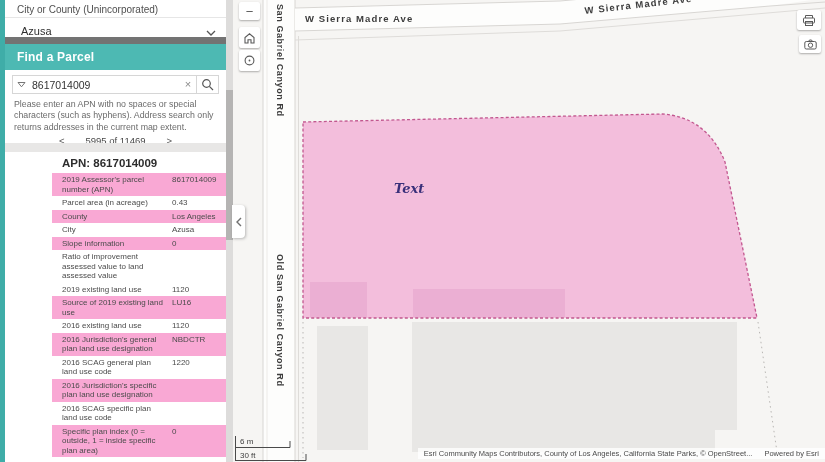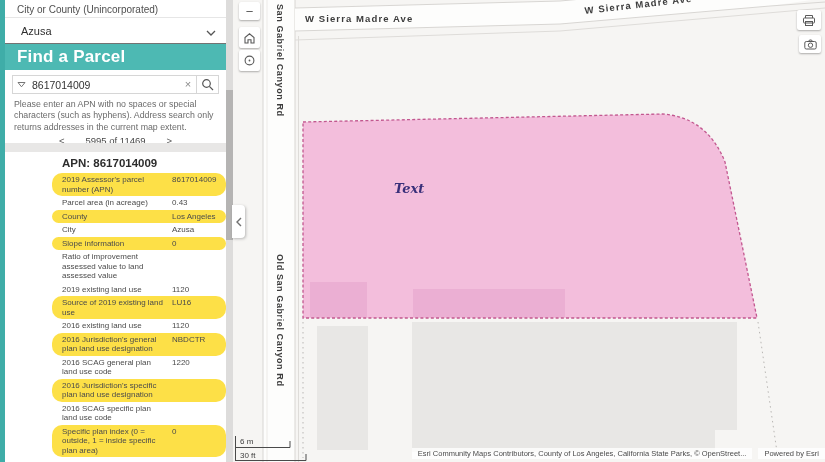--- a/index.html
+++ b/index.html
@@ -4,44 +4,44 @@
 <style>
   html,body{margin:0;padding:0;background:#fff;}
   *{box-sizing:border-box;}
   .screen{position:relative;width:825px;height:462px;overflow:hidden;
           font-family:"Liberation Sans",sans-serif;background:#f6f5f3;}
 
   
   .left-strip{position:absolute;left:0;top:0;width:5px;height:462px;background:#3fada8;}
   .sidebar{position:absolute;left:5px;top:0;width:221px;height:462px;background:#fff;
            display:flex;flex-direction:column;overflow:hidden;}
-  .region-widget{background:#fff;border-bottom:1px solid #737373;height:44px;flex:0 0 44px;}
+  .region-widget{background:#fff;border-bottom:7px solid #737373;height:44px;flex:0 0 44px;}
   .region-label{font-size:10px;color:#4f4f4f;padding:4px 0 2px 12px;}
   .region-select{display:flex;align-items:center;justify-content:space-between;
                  padding:4px 10px 4px 16px;border-top:1px solid #e6e6e6;cursor:pointer;}
   .region-value{font-size:11px;color:#2f2f2f;}
-  .panel-title{flex:0 0 26px;background:#4db9b3;color:#fff;font-size:17px;font-weight:600;
+  .panel-title{flex:0 0 26px;background:#4db9b3;color:#fff;font-size:12px;font-weight:600;
                display:flex;align-items:center;padding-left:12px;letter-spacing:.2px;}
   .search-panel{flex:0 0 73px;background:#fff;padding:5px 7px 0 7px;overflow:hidden;}
   .search-box{display:flex;align-items:center;height:19px;border:1px solid #d6d6d6;background:#fff;}
   .dd-cell{flex:0 0 17px;display:flex;align-items:center;justify-content:center;cursor:pointer;}
   .apn-input{flex:1;min-width:0;border:none;outline:none;font-family:"Liberation Sans",sans-serif;
              font-size:10.5px;color:#333;padding:0 2px;}
   .clear-cell{flex:0 0 16px;text-align:center;color:#8a8a8a;font-size:11px;cursor:pointer;line-height:17px;}
   .mag-cell{flex:0 0 22px;height:100%;border-left:1px solid #d6d6d6;display:flex;
             align-items:center;justify-content:center;cursor:pointer;}
   .help-text{font-size:8.8px;color:#6b6b6b;line-height:1.3;margin:5px 2px 2px 2px;}
   .pagination{display:flex;justify-content:center;align-items:center;gap:18px;
               font-size:9.5px;color:#474747;margin-top:2px;}
   .page-btn{cursor:pointer;padding:0 3px;color:#555;}
   .panel-gap{flex:0 0 9px;background:#e8e7e6;}
   .result-panel{flex:1;background:#fff;overflow:hidden;margin-left:47px;}
   .apn-title{font-size:11.5px;font-weight:bold;color:#2d2d2d;margin:5px 0 4px 10px;}
   .attr-row{display:flex;font-size:8px;line-height:9.5px;color:#4b4b4b;padding:2px 4px 2px 10px;}
-  .attr-row.odd{background:#fde047;border-radius:10px;}
+  .attr-row.odd{background:#f9a8d4;}
   .attr-label{width:108px;padding-right:6px;}
   .attr-value{flex:1;padding-left:2px;}
 
   
   .divider{position:absolute;left:226px;top:0;width:7px;height:462px;background:#dddcdb;}
   .scroll-thumb{position:absolute;left:226px;top:90px;width:7px;height:150px;background:#b5b4b3;}
   .collapse-tab{position:absolute;left:232px;top:205px;width:13px;height:33px;background:#fff;
                 border-radius:0 4px 4px 0;box-shadow:1px 1px 3px rgba(0,0,0,.25);
                 display:flex;align-items:center;justify-content:center;cursor:pointer;z-index:5;}
 
@@ -52,21 +52,21 @@
   .street-label.vert{font-size:9px;letter-spacing:.6px;}
   .parcel-label{font:italic 700 13px "DejaVu Serif",serif;fill:#39307a;}
   .scale-text{font:8px "Liberation Sans",sans-serif;fill:#3e3e3e;}
   .map-btn{position:absolute;background:#fff;border-radius:2px;box-shadow:0 1px 2px rgba(0,0,0,.3);
            display:flex;align-items:center;justify-content:center;cursor:pointer;}
   .btn-zoomout{left:6px;top:2px;width:21px;height:18px;font-size:13px;color:#555;}
   .btn-home{left:6px;top:27px;width:21px;height:21px;}
   .btn-locate{left:6px;top:50px;width:21px;height:21px;}
   .btn-print{left:564px;top:10px;width:24px;height:20px;}
   .btn-shot{left:566px;top:35px;width:22px;height:18px;}
-  .attr-bar{position:absolute;right:0;bottom:3px;display:flex;align-items:flex-start;gap:6px;
+  .attr-bar{position:absolute;right:0;bottom:3px;display:flex;align-items:flex-start;
             font-size:7.5px;color:#4a4a4a;white-space:nowrap;}
   .attr-bar span{background:rgba(255,255,255,.78);padding:1px 6px;}
 </style>
 </head>
 <body>
 
 <div class="screen">
 
   <div class="left-strip"></div>
 

